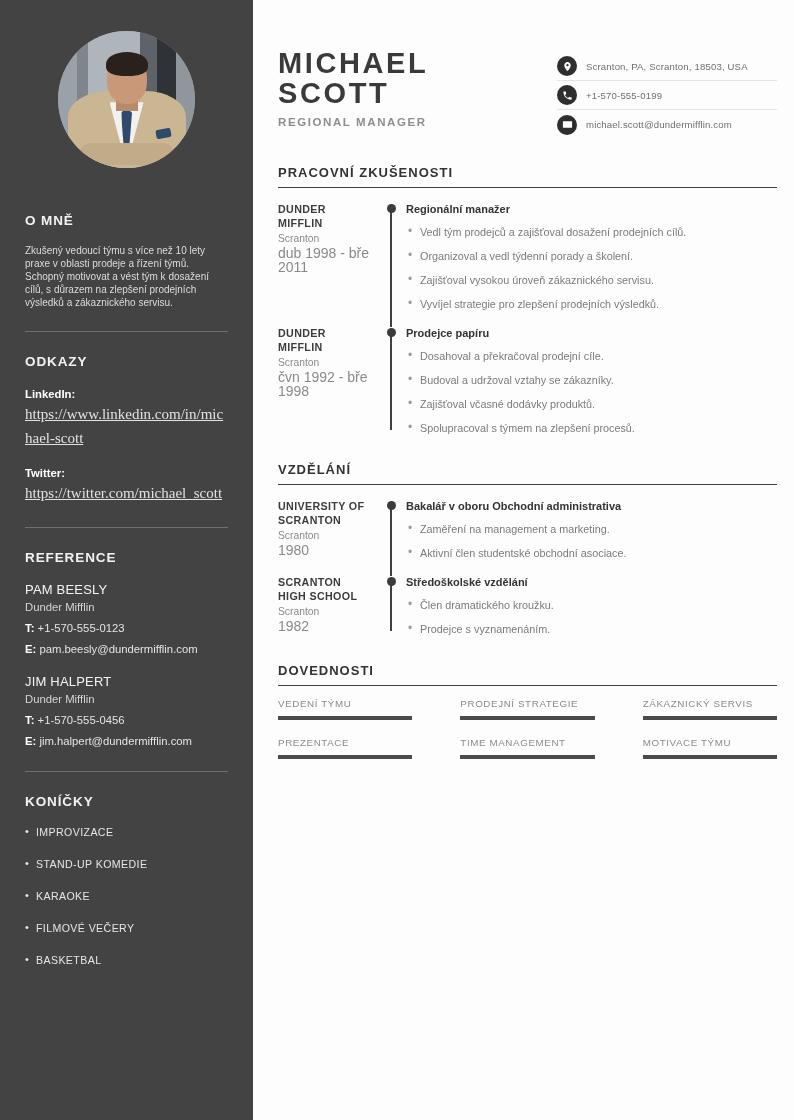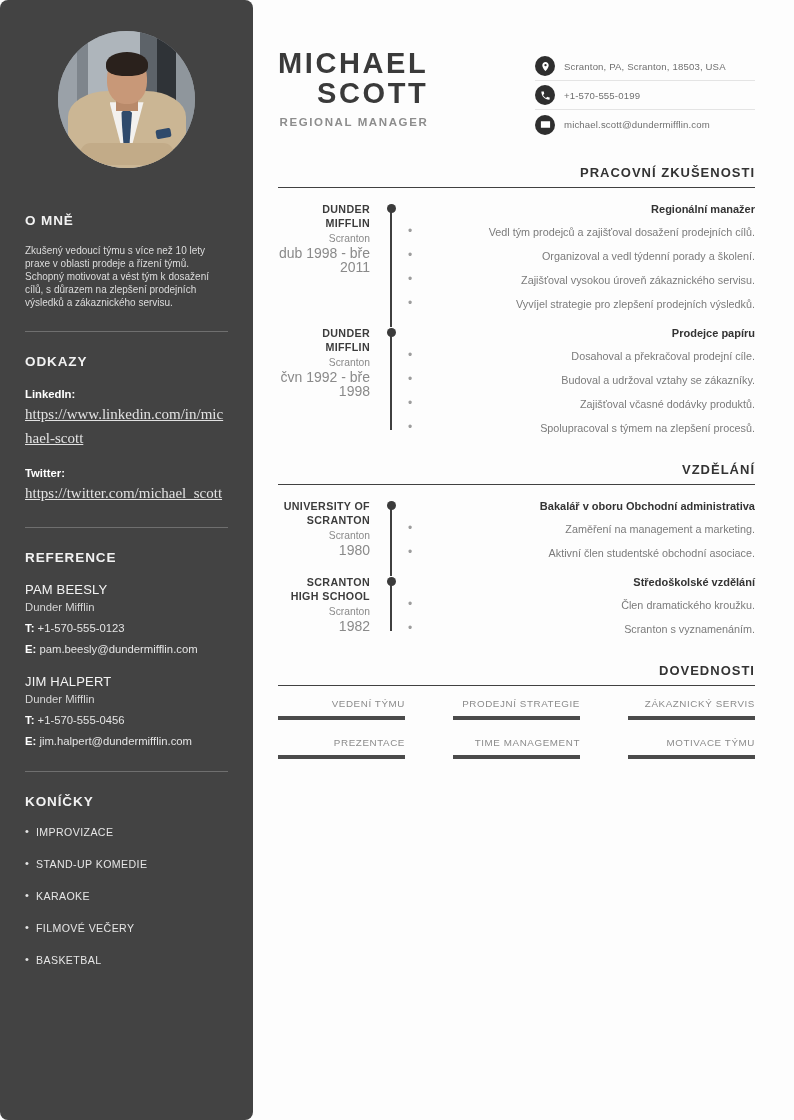--- a/index.html
+++ b/index.html
@@ -20,21 +20,20 @@
     background: #fdfdfd;
   }
 
   
   .sidebar {
     width: 253px;
     min-width: 253px;
     background: #434343;
     padding: 0 25px;
     color: #e9e9e9;
-    border-radius: 8px;
   }
 
   .photo-wrap {
     padding-top: 31px;
     display: flex;
     justify-content: center;
   }
 
   .photo {
     width: 137px;
@@ -200,23 +199,22 @@
     content: "•";
     position: absolute;
     left: 0; top: -1px;
     color: #e6e6e6;
     font-size: 11px;
   }
 
   
   .main {
     flex: 1;
-    padding: 0 39px 0 25px;
+    padding: 0 17px 0 25px;
     background: #fdfdfd;
-    text-align: right;
   }
 
   .head-row {
     display: flex;
     justify-content: space-between;
     padding-top: 48px;
   }
 
   .name {
     font-family: "Liberation Sans Narrow", "Liberation Sans", sans-serif;
@@ -560,21 +558,21 @@
           <div class="tl-date">1982</div>
         </div>
         <div class="tl-mid">
           <span class="tl-line"></span>
           <span class="tl-dot"></span>
         </div>
         <div class="tl-right">
           <div class="tl-role">Středoškolské vzdělání</div>
           <ul class="tl-bullets">
             <li>Člen dramatického kroužku.</li>
-            <li>Scranton s vyznamenáním.</li>
+            <li>Prodejce s vyznamenáním.</li>
           </ul>
         </div>
       </div>
     </section>
 
     <section class="section">
       <div class="section-head">DOVEDNOSTI</div>
       <div class="bar-grid">
         <div class="bar-cell">
           <div class="bar-label">VEDENÍ TÝMU</div>

